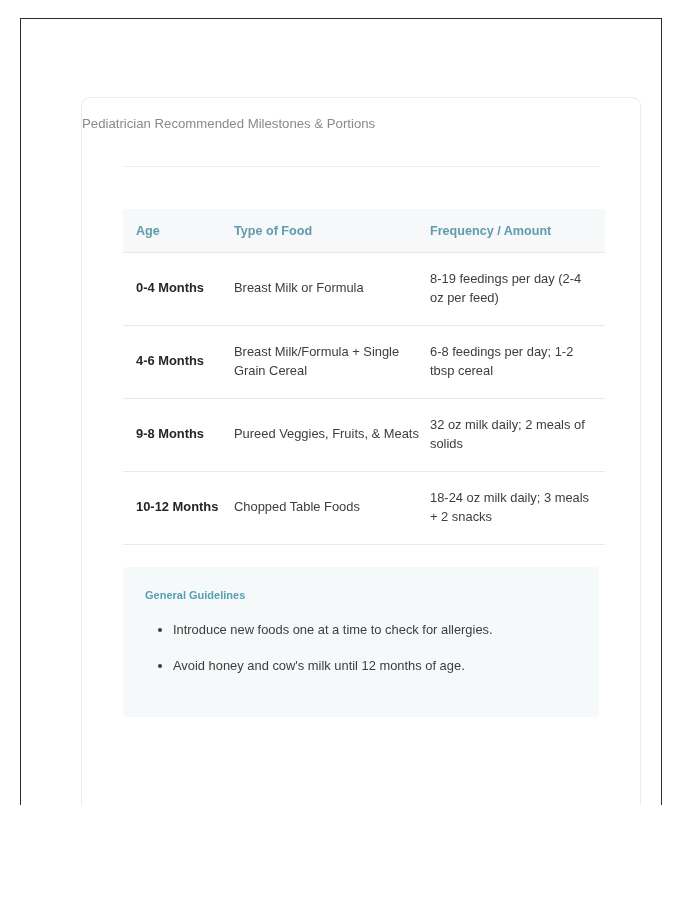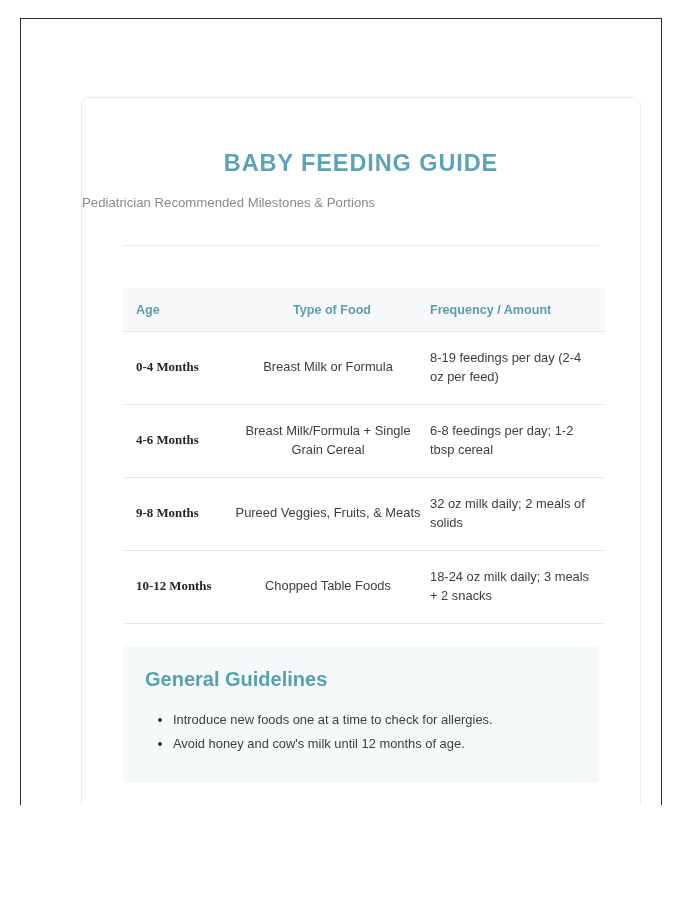--- a/index.html
+++ b/index.html
@@ -94,80 +94,77 @@
     border: 0;
   }
   .feeding-table th.col-age,
   .feeding-table td.col-age {
     width: 98px;
     padding-left: 13px;
   }
   .feeding-table th.col-food,
   .feeding-table td.col-food {
     width: 196px;
-    text-align: center;
   }
   .feeding-table th.col-freq,
   .feeding-table td.col-freq {
     width: 175px;
   }
   .feeding-table tbody td {
     border-bottom: 1px solid #e9e9e9;
     padding: 17px 8px 17px 0;
     font-size: 12.9px;
     color: #3d3d3d;
     vertical-align: middle;
     line-height: 1.47;
   }
   .feeding-table tbody td.col-age {
     font-weight: bold;
     color: #262626;
     padding-left: 13px;
     padding-right: 6px;
-    font-family: Liberation Serif, serif;
   }
   .feeding-table tbody tr:first-child td {
     border-top: 1px solid #e9e9e9;
   }
 
   
   .guidelines-panel {
     margin: 22px 41px 0 41px;
     background: #f6f9fa;
     border-radius: 4px;
     padding: 22px 22px 26px 22px;
     box-sizing: border-box;
   }
   .guidelines-heading {
     margin: 0;
     color: #55a0b2;
-    font-size: 20px;
+    font-size: 11px;
     font-weight: bold;
   }
   .guidelines-list {
     margin: 18px 0 0 0;
     padding-left: 28px;
     list-style: disc;
   }
   .guidelines-list li {
     color: #3d3d3d;
     font-size: 12.9px;
     line-height: 1.63;
-    margin-bottom: 3px;
+    margin-bottom: 15px;
   }
 </style>
 </head>
 <body>
 
 <div id="page-clip">
   <div id="doc-frame">
 
     <div id="guide-card">
 
-      <h1 class="doc-title">BABY FEEDING GUIDE</h1>
 
       <p class="doc-subtitle">Pediatrician Recommended Milestones &amp; Portions</p>
 
       <div class="header-rule"></div>
 
       <table class="feeding-table">
         <thead>
           <tr>
             <th class="col-age">Age</th>
             <th class="col-food">Type of Food</th>

